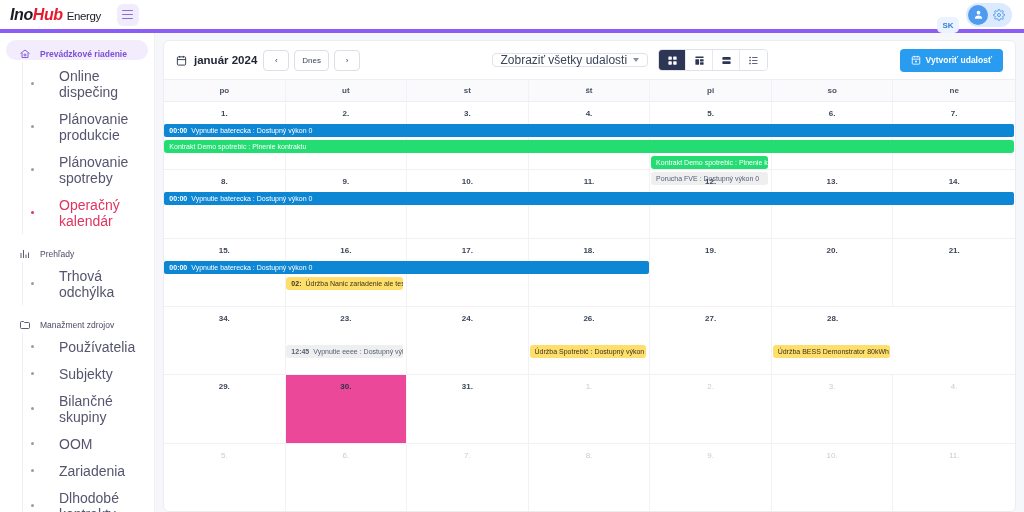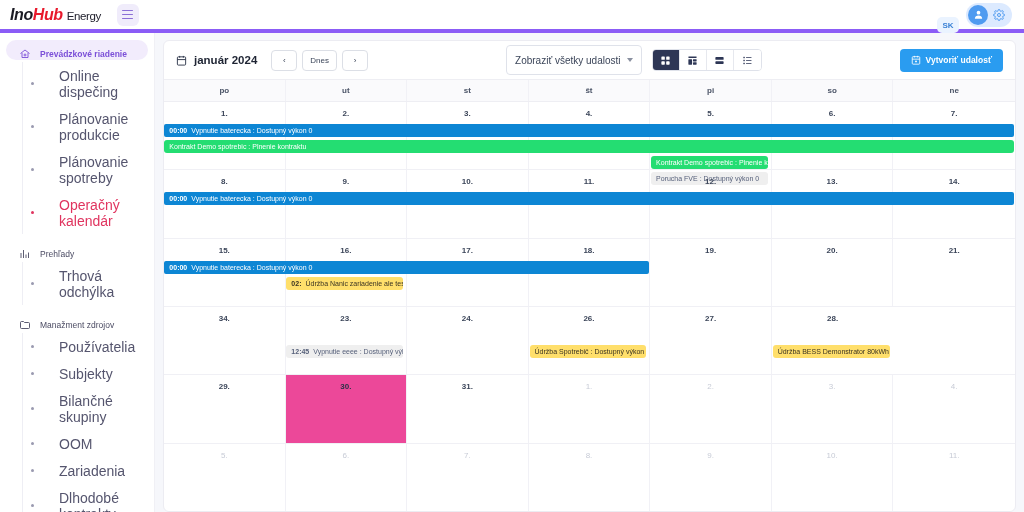--- a/index.html
+++ b/index.html
@@ -69,34 +69,34 @@
   .sub-item.active .dot { background: #e0345f; }
 
   
   .main { flex: 1; min-width: 0; padding: 7px 8px 0 8px; display: flex; flex-direction: column; }
   .card {
     background: #ffffff; border-radius: 6px; border: 1px solid #ececf2;
     flex: 1; display: flex; flex-direction: column; min-height: 0; overflow: hidden;
   }
 
   
-  .cal-toolbar { height: 38px; min-height: 38px; display: flex; align-items: center; padding: 0 12px; gap: 8px; }
+  .cal-toolbar { height: 38px; min-height: 38px; display: flex; align-items: center; padding: 0 12px; }
   .cal-title { display: flex; align-items: center; gap: 7px; font-size: 11.5px; font-weight: 700; color: #1e2433; }
   .navbtns { display: flex; align-items: center; gap: 5px; margin-left: 6px; }
   .navbtn {
     height: 21px; min-width: 26px; padding: 0 7px;
     border: 1px solid #dcdfe6; border-radius: 4px; background: #fff;
     color: #3b4559; font-size: 8px; display: flex; align-items: center; justify-content: center;
     cursor: pointer;
   }
   .toolbar-mid { margin-left: auto; display: flex; align-items: center; gap: 10px; }
   .select-box {
-    height: 30px; border: 1px solid #dfe2ea; border-radius: 4px; background: #fff;
+    height: 14px; border: 1px solid #dfe2ea; border-radius: 4px; background: #fff;
     display: flex; align-items: center; gap: 6px; padding: 0 8px;
-    font-size: 10px; color: #3b4559; cursor: pointer;
+    font-size: 12px; color: #3b4559; cursor: pointer;
   }
   .caret { width: 0; height: 0; border-left: 3px solid transparent; border-right: 3px solid transparent; border-top: 4px solid #8a90a0; }
   .viewtoggle { display: flex; border: 1px solid #dfe2ea; border-radius: 4px; overflow: hidden; height: 22px; }
   .vt-btn {
     width: 27px; display: flex; align-items: center; justify-content: center;
     background: #fff; border-right: 1px solid #e6e8ee; cursor: pointer;
   }
   .vt-btn:last-child { border-right: none; }
   .vt-btn.active { background: #2d3655; }
   .create-btn {

